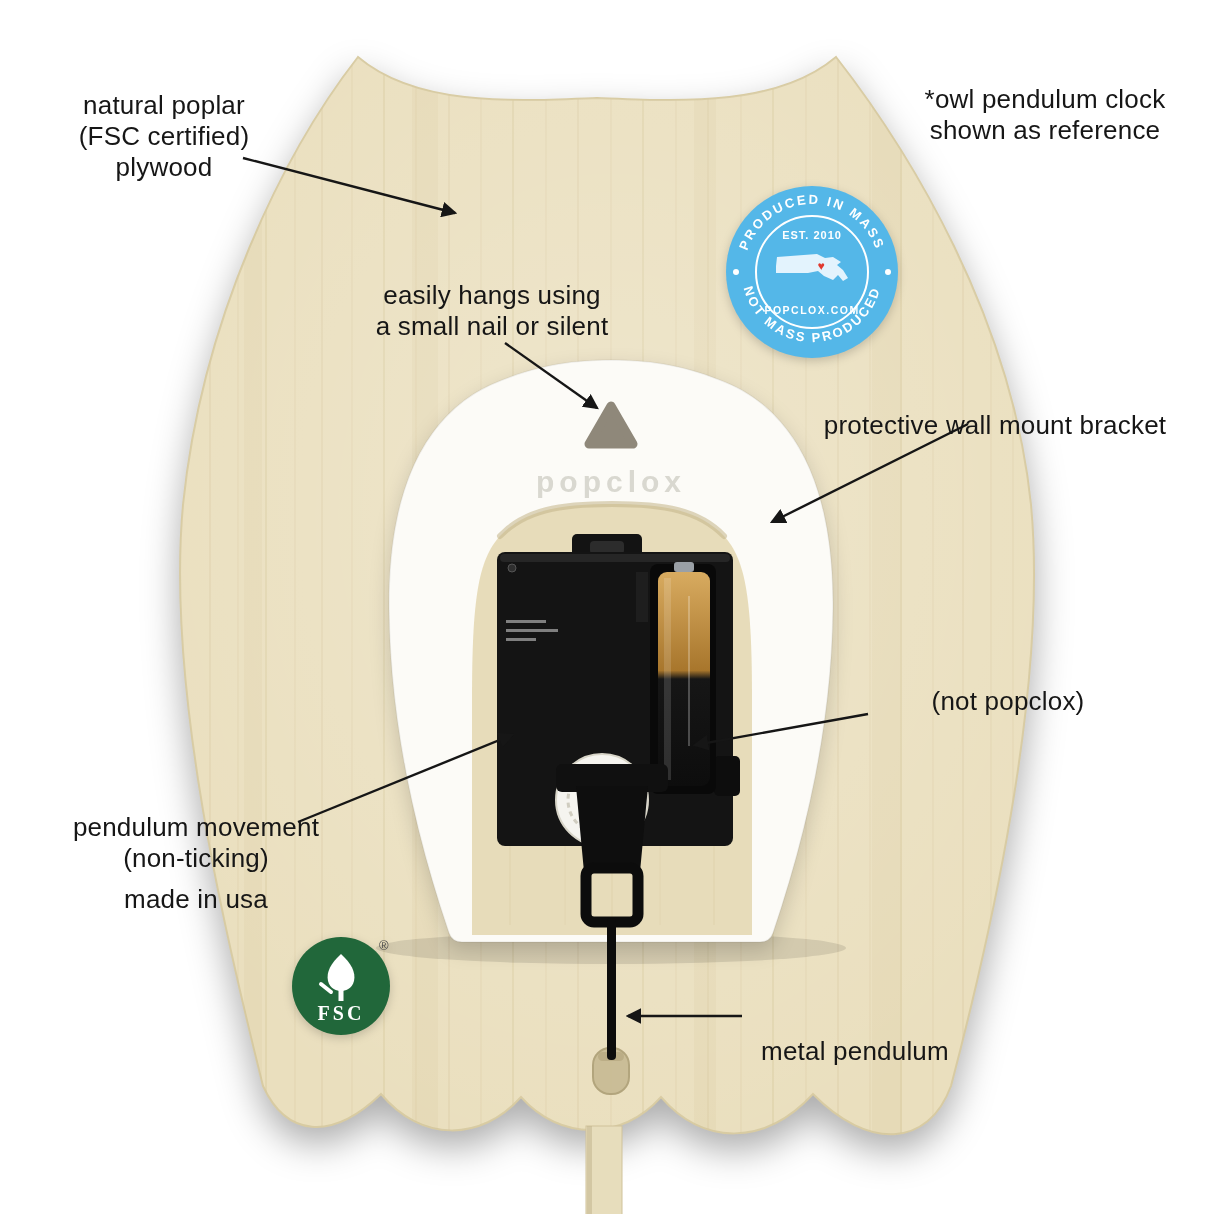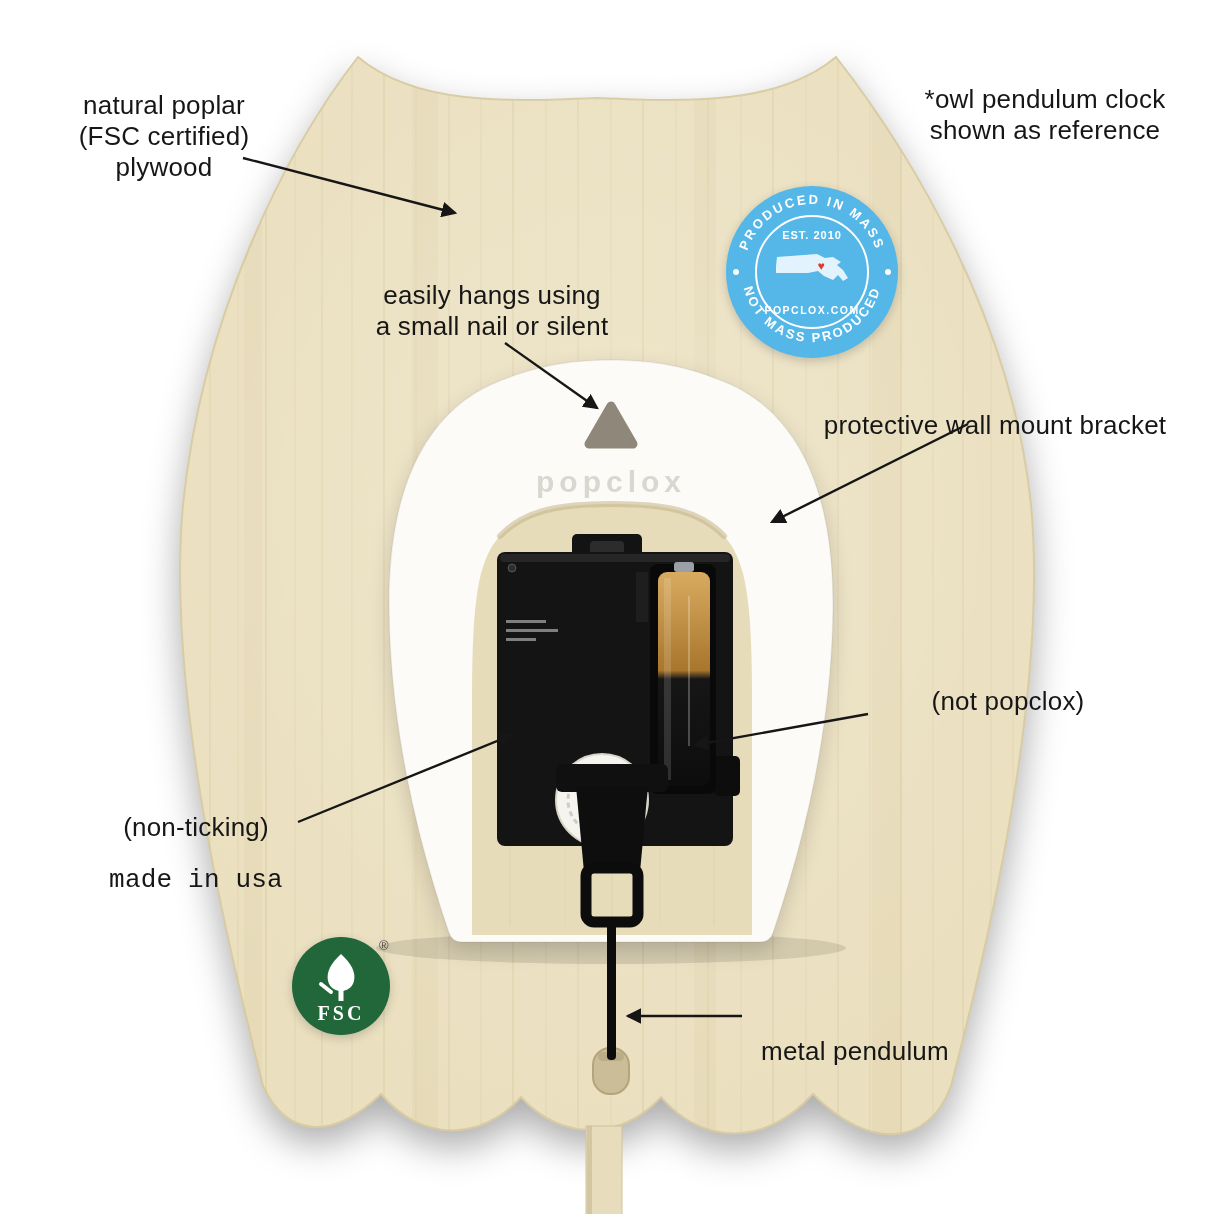--- a/index.html
+++ b/index.html
@@ -21,21 +21,21 @@
   .arrow{stroke:var(--color-ink,#161616);stroke-width:2.4;fill:none;}
   .badge-arc{fill:#ffffff;font-weight:bold;font-size:13px;letter-spacing:2.4px;font-family:"Liberation Sans",sans-serif;}
   .badge-small{fill:#ffffff;font-weight:bold;font-family:"Liberation Sans",sans-serif;text-anchor:middle;}
   .emboss{fill:#d9d8d0;font-weight:bold;font-size:30px;letter-spacing:5px;text-anchor:middle;font-family:"Liberation Sans",sans-serif;}
   .fsc-text{fill:#ffffff;font-weight:bold;font-size:20px;letter-spacing:3px;text-anchor:middle;font-family:"Liberation Serif",serif;}
   .reg-mark{fill:#4a4a4a;font-size:13px;font-family:"Liberation Sans",sans-serif;}
   .label{
     position:absolute;text-align:center;font-size:26px;line-height:1.2;
     color:var(--color-ink,#161616);letter-spacing:.2px;
   }
-  .label .made-in{margin-top:22px;font-family:Liberation Mono, monospace;}
+  .label .made-in{margin-top:10px;}
 </style>
 </head>
 <body>
 
 <div class="stage">
 
   <svg class="scene" width="1214" height="1214" viewBox="0 0 1214 1214">
     <defs>
       <clipPath id="owlClip">
         <path d="M 358 57 C 418 108, 520 101, 597 98 C 674 101, 776 108, 836 57
@@ -229,20 +229,21 @@
 
   <div class="label" style="left:795px;top:390px;width:400px;margin-top:20px;">
     <div>protective wall mount bracket</div>
   </div>
 
   <div class="label" style="left:855px;top:686px;width:306px;">
     <div>(not popclox)</div>
   </div>
 
   <div class="label" style="left:35px;top:812px;width:322px;">
+    <div>pendulum movement</div>
     <div>(non-ticking)</div>
     <div class="made-in">made in usa</div>
   </div>
 
   <div class="label" style="left:735px;top:988px;width:240px;margin-top:48px;">
     <div>metal pendulum</div>
   </div>
 
 </div>
 

